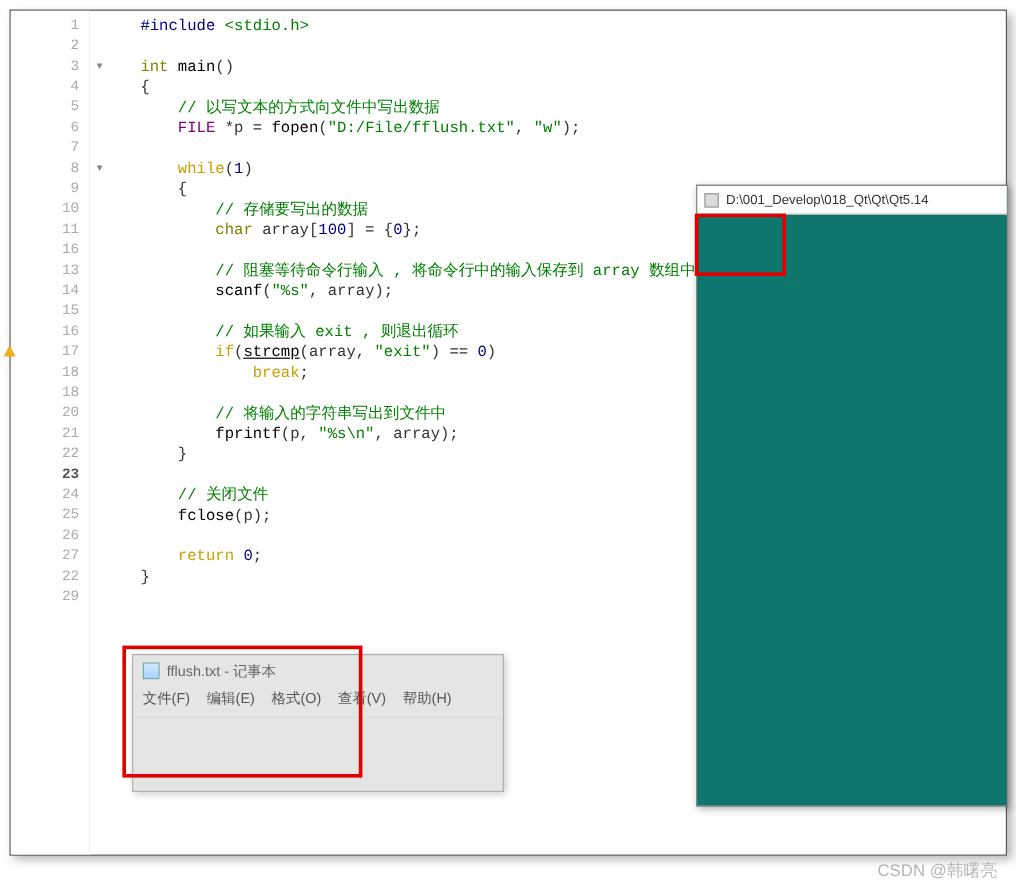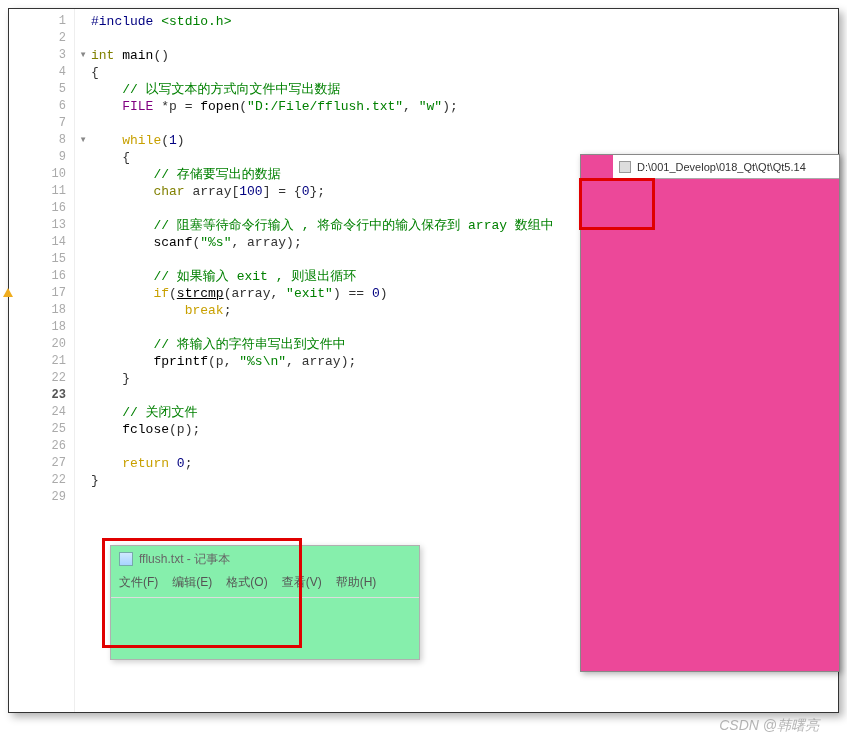--- a/index.html
+++ b/index.html
@@ -58,37 +58,38 @@
     }
     .fold-col .frow { height: 17px; text-align: center; }
     .code {
       flex: 1;
       padding-top: 4px;
       line-height: 17px;
       font-size: 13px;
       white-space: pre;
       color: #333;
       overflow: hidden;
+      margin-left: 26px;
     }
     .code .row { height: 17px; }
     .kw { color: #c8a000; }
     .kw2 { color: #808000; text-align: right; }
     .pp { color: #000080; }
     .str { color: #008000; }
     .cmt { color: #008000; }
     .num { color: #000080; }
     .type { color: #800080; }
     .func { color: #000; }
     .underline { text-decoration: underline; }
 
     .notepad-window {
       position: absolute;
       left: 110px; top: 545px;
       width: 310px; height: 115px;
-      background: #86efac;
+      background: #e5e5e5;
       border: 1px solid #b0b0b0;
       box-shadow: 2px 2px 6px rgba(0,0,0,0.2);
     }
     .red-box-1 {
       position: absolute;
       left: 102px; top: 538px;
       width: 200px; height: 110px;
       border: 3px solid #e00000;
       z-index: 10;
     }
@@ -119,25 +120,24 @@
       border-top: 1px solid #ddd;
       height: 58px;
       padding: 4px;
       font-family: Consolas, monospace;
     }
 
     .console-window {
       position: absolute;
       right: 7px; top: 154px;
       width: 260px; height: 518px;
-      background: #ec4899;
+      background: #0f766e;
       border: 1px solid #888;
       box-shadow: 2px 2px 6px rgba(0,0,0,0.3);
       z-index: 5;
-      padding-left: 32px;
     }
     .console-title {
       background: #fff;
       height: 24px;
       display: flex;
       align-items: center;
       padding-left: 6px;
       gap: 6px;
       font-family: "Microsoft YaHei", sans-serif;
       font-size: 11px;
@@ -161,26 +161,25 @@
     }
     .red-box-2 {
       position: absolute;
       right: 192px; top: 178px;
       width: 76px; height: 52px;
       border: 3px solid #e00000;
       z-index: 10;
     }
     .watermark {
       position: absolute;
-      right: 28px; bottom: 6px;
+      right: 16px; bottom: 6px;
       font-family: "Microsoft YaHei", sans-serif;
       font-size: 14px;
       color: rgba(120,120,120,0.55);
       z-index: 20;
-      font-style: italic;
     }
   </style>
 </head>
 <body>
 
 <div class="outer-frame">
   <div class="code-area">
     <div class="gutter" id="gutter">
         <div class="ln">1</div>
         <div class="ln">2</div>

